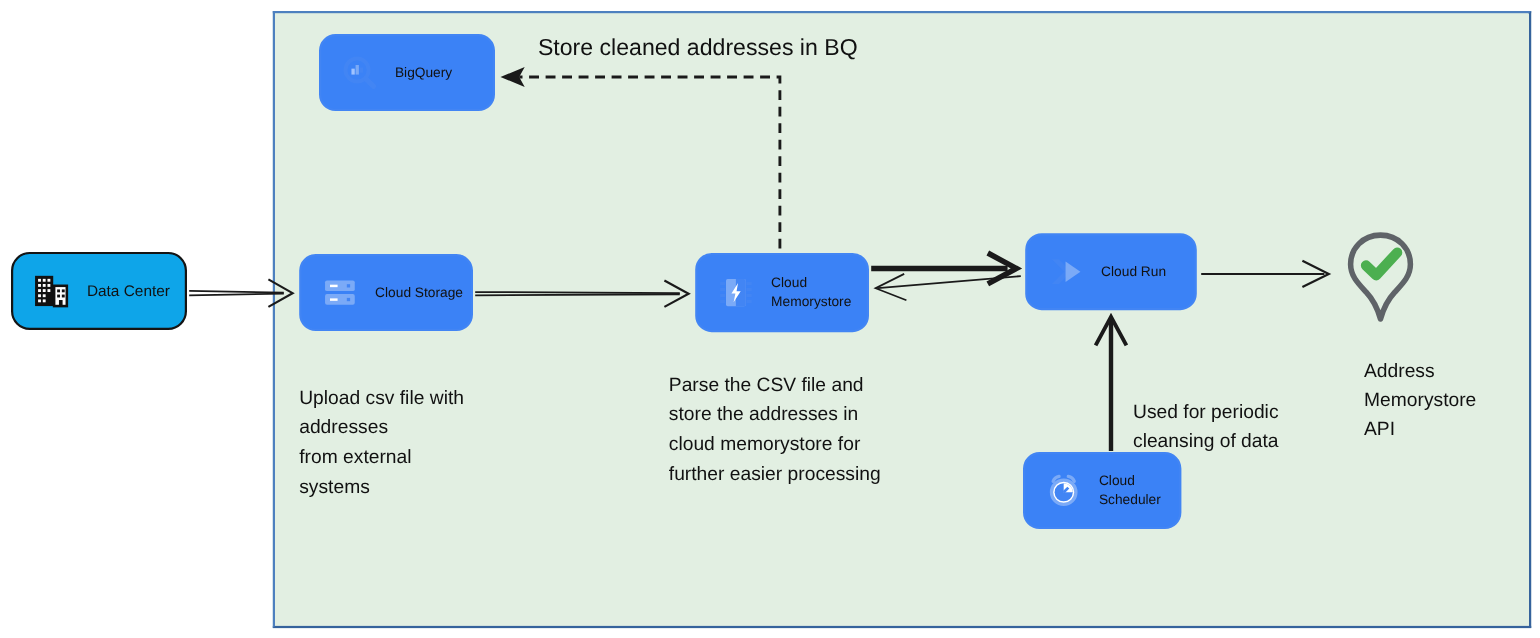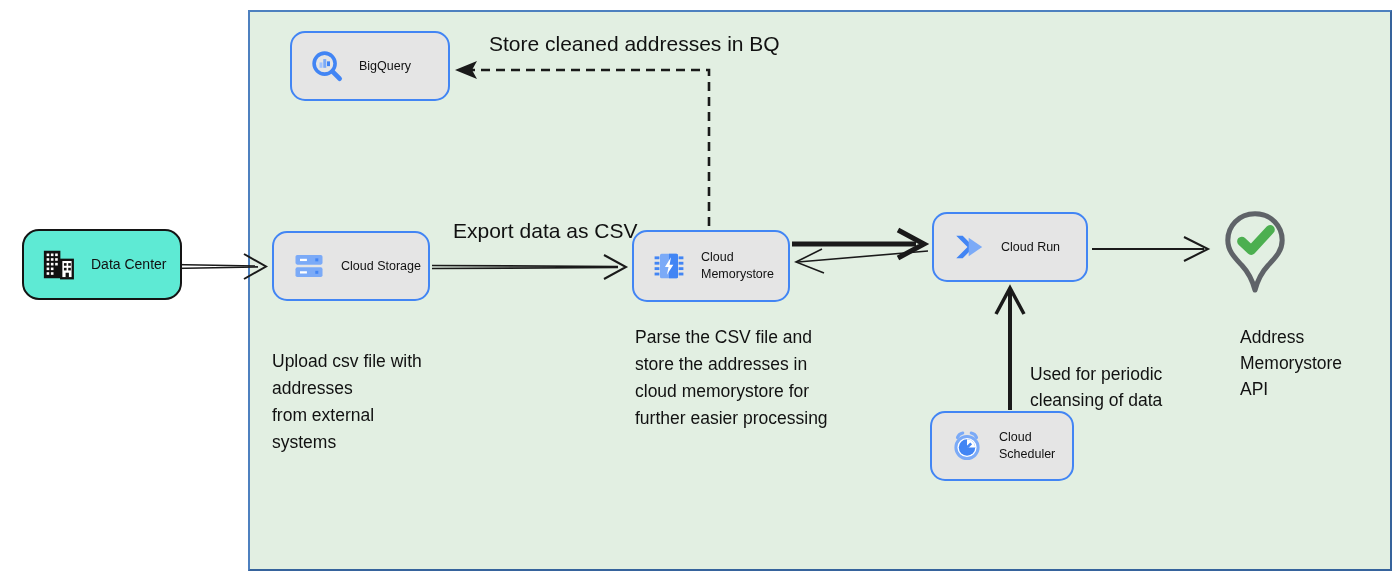--- a/index.html
+++ b/index.html
@@ -2,22 +2,22 @@
 <html><head>
 <meta charset="utf-8">
 <style>
   html,body{margin:0;padding:0;background:#fff;font-family:"Liberation Sans",sans-serif;}
   #canvas{position:relative;width:1400px;height:580px;background:#fff;overflow:hidden;}
   .boundary{position:absolute;left:248px;top:10px;width:1140px;height:557px;
     background:#e2efe2;border:2px solid #4d80bf;
     border-right-color:#36639c;border-bottom-color:#36639c;z-index:0;}
   svg.edges{position:absolute;left:0;top:0;width:1400px;height:580px;z-index:1;}
   .node{position:absolute;display:flex;align-items:center;gap:14px;padding-left:17px;
-    box-sizing:border-box;background:#e5e5e5;border:2px solid #4285f4;border-radius:15px;z-index:2;}
-  .node.gray{background:#5eead4;border:2px solid #141414;border-radius:17px;margin-left:12px;}
+    box-sizing:border-box;background:#3b82f6;border:2px solid #4285f4;border-radius:15px;z-index:2;}
+  .node.gray{background:#0ea5e9;border:2px solid #141414;border-radius:17px;}
   .nlabel{font-size:12.5px;color:#111;line-height:1.35;}
   .node.gray .nlabel{font-size:14px;}
   .icon{display:inline-flex;flex:0 0 auto;}
   .elabel{position:absolute;color:#111;font-size:21px;white-space:pre-line;z-index:2;}
   .note{position:absolute;color:#111;font-size:17.5px;line-height:26px;white-space:pre-line;z-index:2;}
   #note-upload{line-height:27px;margin-top:16px;}
   #note-parse{line-height:27px;}
   .pin-wrap{position:absolute;left:1222px;top:209px;z-index:2;}
 </style>
 </head>
@@ -178,26 +178,25 @@
       </g>
       <g>
         <path d="M10.2 16.4 L15 21 L24.8 10.4" fill="none" stroke="#4caf50" stroke-width="4.8" stroke-linecap="round" stroke-linejoin="round"></path>
       </g>
     </svg>
   </div>
   <div class="note" style="left:1240px;top:324px;">Address Memorystore
 API</div>
 
   <div class="elabel" style="left:489px;top:32px;">Store cleaned addresses in BQ</div>
-  <div class="elabel" style="left:453px;top:219px;">Export data as CSV</div>
   <div class="note" style="left:1030px;top:361px;">Used for periodic
 cleansing of data</div>
 
   <div class="note" id="note-upload" style="left:272px;top:332px;">Upload csv file with
 addresses
 from external
 systems</div>
-  <div class="note" id="note-parse" style="left:608px;top:324px;margin-left:27px;">Parse the CSV file and
+  <div class="note" id="note-parse" style="left:608px;top:336px;">Parse the CSV file and
 store the addresses in
 cloud  memorystore for
 further easier processing</div>
 
 </div>
 
 </body></html>

